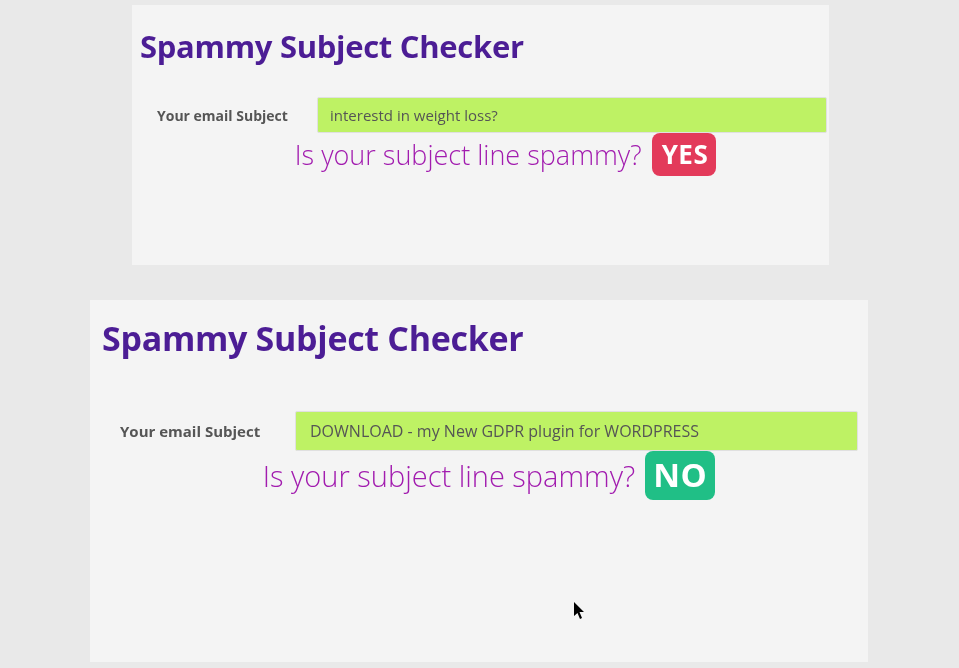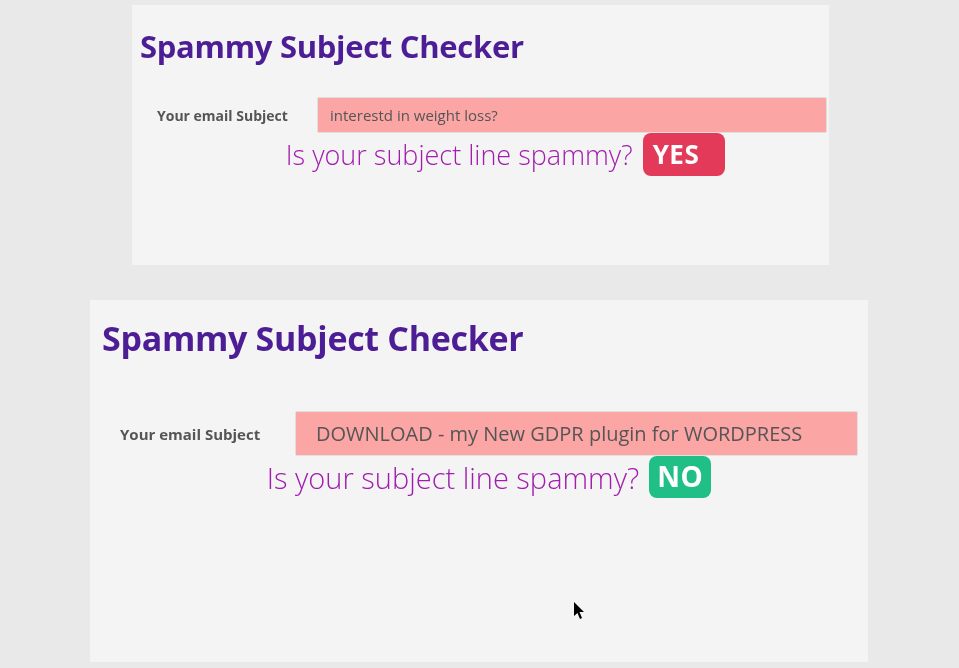--- a/index.html
+++ b/index.html
@@ -62,35 +62,35 @@
     .panel-1 .label {
       font-size: 14px;
       width: 160px;
     }
     .panel-2 .label {
       font-size: 15px;
       width: 175px;
     }
     .input {
       flex: 1;
-      background: #fca5a5;
+      background: #bef264;
       border: 1px solid #e0e0e0;
       border-radius: 2px;
       color: #555;
       font-family: inherit;
       outline: none;
     }
     .panel-1 .input {
       font-size: 15px;
       padding: 7px 12px;
       margin-right: 2px;
     }
     .panel-2 .input {
-      font-size: 20px;
-      padding: 8px 20px;
+      font-size: 16px;
+      padding: 8px 14px;
       margin-right: 10px;
     }
     .result {
       display: flex;
       align-items: center;
       justify-content: center;
     }
     .panel-1 .result {
       padding-left: 50px;
     }
@@ -112,25 +112,25 @@
       display: inline-block;
       font-weight: 700;
       color: #fff;
       border-radius: 8px;
       text-align: center;
       letter-spacing: 0.5px;
     }
     .panel-1 .badge {
       background: #e33a5a;
       font-size: 26px;
-      padding: 3px 26px 4px 10px;
+      padding: 3px 8px 4px 10px;
     }
     .panel-2 .badge {
       background: #20bf86;
-      font-size: 28px;
+      font-size: 33px;
       padding: 1px 8px 3px 8px;
     }
     .cursor {
       position: absolute;
       left: 573px;
       top: 602px;
       pointer-events: none;
     }
     .cursor svg {
       width: 14px;

